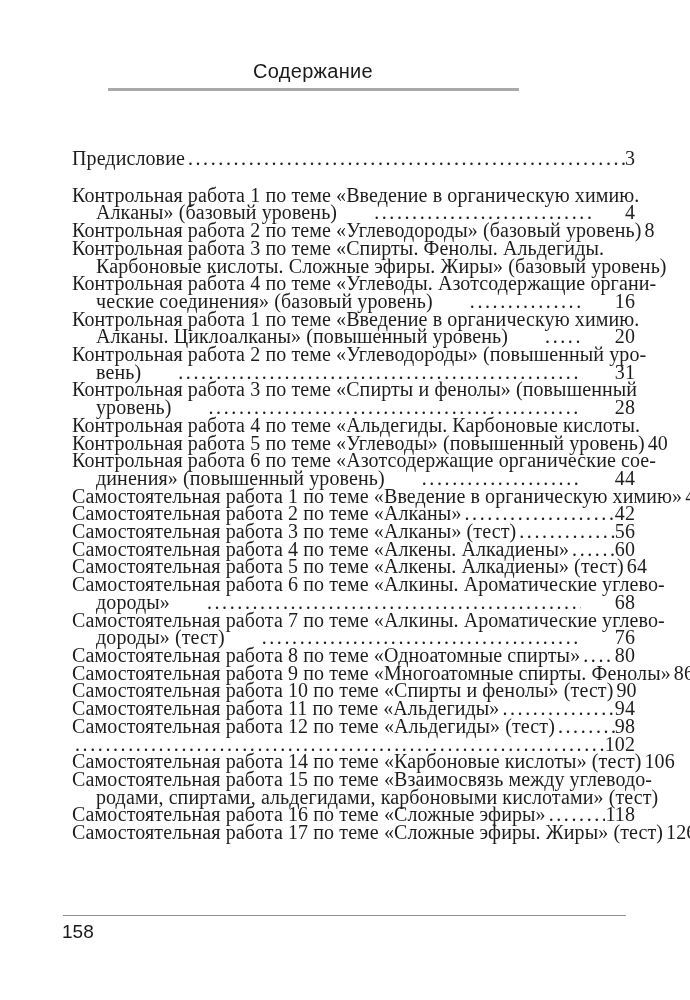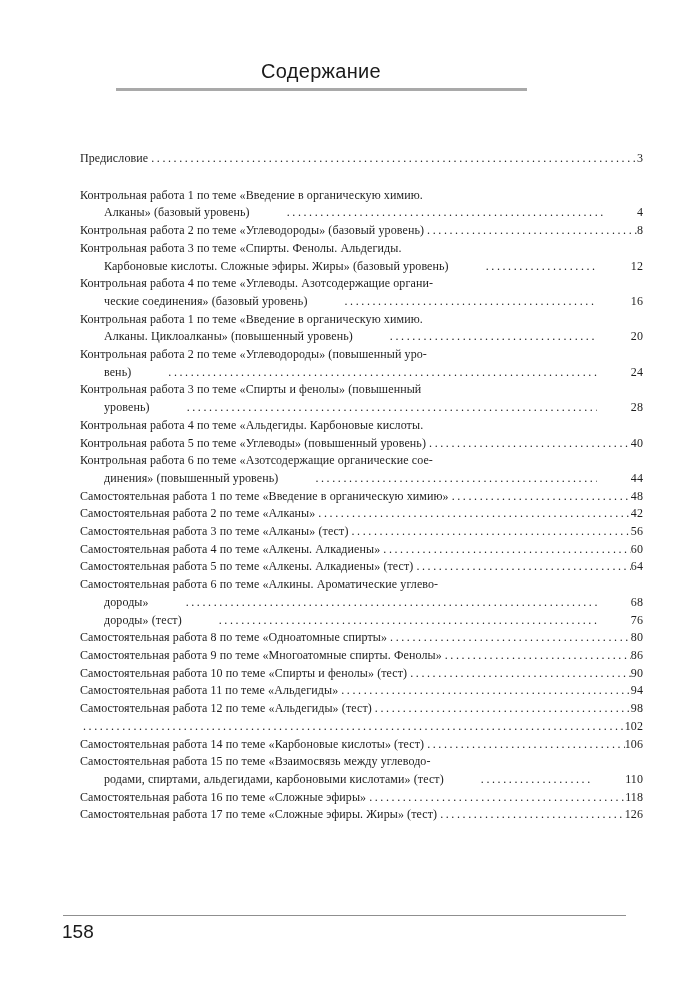--- a/index.html
+++ b/index.html
@@ -7,44 +7,44 @@
     width: 690px;
     height: 1000px;
     background: #ffffff;
     position: relative;
     font-family: "Liberation Serif", serif;
     color: #1d1d1d;
     overflow: hidden;
   }
 
   
-  .header { position: absolute; top: 0; left: 8px; width: 626px; }
+  .header { position: absolute; top: 0; left: 0; width: 626px; }
   .page-title {
     margin-top: 60px;
     text-align: center;
     font-family: "Liberation Sans", sans-serif;
     font-size: 20px;
     font-weight: 400;
     letter-spacing: 0.3px;
     color: #1a1a1a;
   }
   .title-rule {
     width: 411px;
     height: 3px;
     background: #a9a9a9;
     margin: 5px auto 0 auto;
   }
 
   
   .toc {
     position: absolute;
-    left: 80px;
+    left: 72px;
     top: 150px;
     width: 563px;
-    font-size: 12px;
+    font-size: 20px;
     line-height: 17.7px;
     letter-spacing: 0.1px;
   }
   .entry.gap-after { margin-bottom: 19px; }
   .line { white-space: nowrap; }
   .line.cont { padding-left: 24px; gap: 34px; }
   .lastline { display: flex; align-items: baseline; }
   .txt { white-space: pre; flex: 0 0 auto; }
   .dots {
     flex: 1 1 auto;
@@ -131,21 +131,21 @@
         <span class="txt">Алканы. Циклоалканы» (повышенный уровень)</span>
         <span class="dots"></span>
         <span class="pg">20</span>
       </div>
     </div>
     <div class="entry">
       <div class="line">Контрольная работа 2 по теме «Углеводороды» (повышенный уро-</div>
       <div class="line cont lastline">
         <span class="txt">вень)</span>
         <span class="dots"></span>
-        <span class="pg">24</span>
+        <span class="pg">31</span>
       </div>
     </div>
     <div class="entry">
       <div class="line">Контрольная работа 3 по теме «Спирты и фенолы» (повышенный</div>
       <div class="line cont lastline">
         <span class="txt">уровень)</span>
         <span class="dots"></span>
         <span class="pg">28</span>
       </div>
     </div>
@@ -204,20 +204,21 @@
     </div>
     <div class="entry">
       <div class="line">Самостоятельная работа 6 по теме «Алкины. Ароматические углево-</div>
       <div class="line cont lastline">
         <span class="txt">дороды»</span>
         <span class="dots"></span>
         <span class="pg">68</span>
       </div>
     </div>
     <div class="entry">
+      <div class="line">Самостоятельная работа 7 по теме «Алкины. Ароматические углево-</div>
       <div class="line cont lastline">
         <span class="txt">дороды» (тест)</span>
         <span class="dots"></span>
         <span class="pg">76</span>
       </div>
     </div>
     <div class="entry">
       <div class="line lastline">
         <span class="txt">Самостоятельная работа 8 по теме «Одноатомные спирты»</span>
         <span class="dots"></span>

